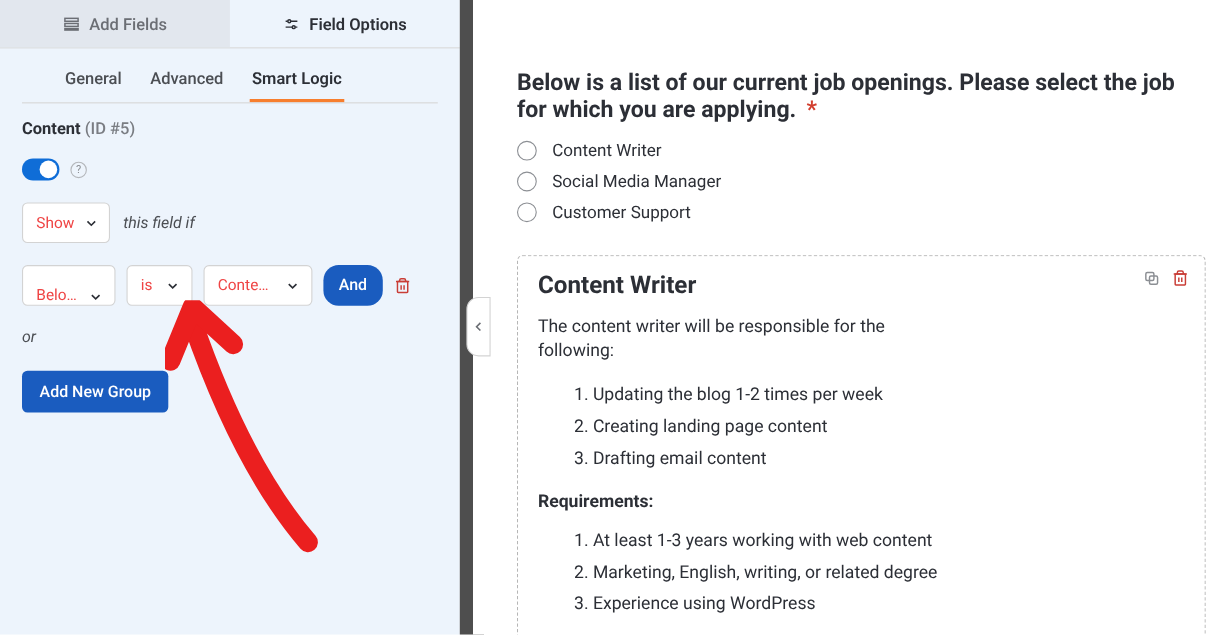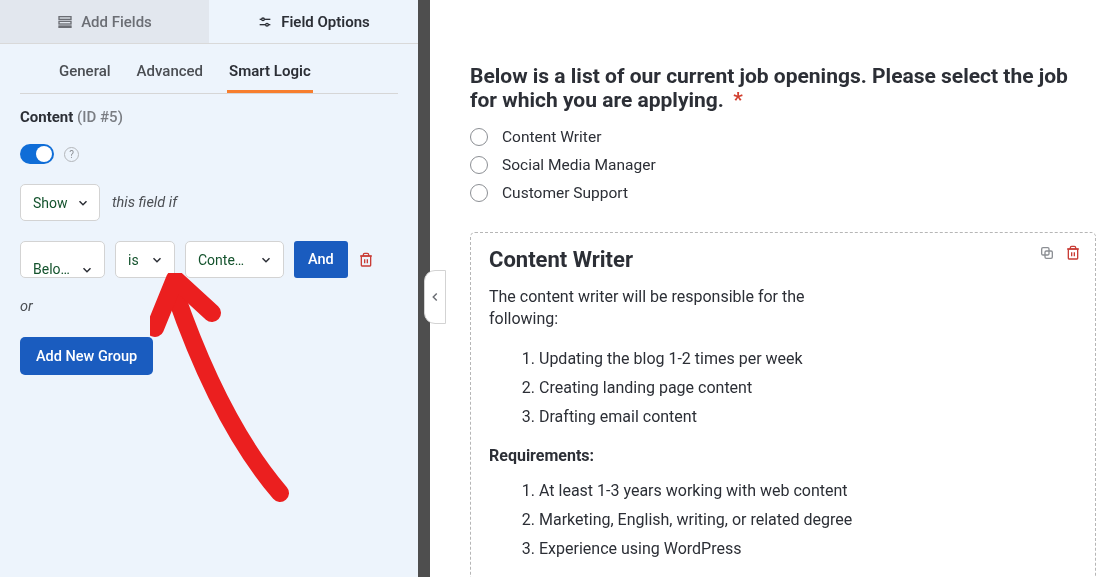--- a/index.html
+++ b/index.html
@@ -103,35 +103,35 @@
     .row { display: flex; align-items: center; gap: 12px; margin-bottom: 20px; }
     .select {
       display: inline-flex; align-items: center; justify-content: space-between;
       gap: 8px;
       height: 37px;
       padding: 0 10px 0 12px;
       background: #fff;
       border: 1px solid #d3d3d3;
       border-radius: 5px;
       font-size: 14px;
-      color: #14532d;
+      color: #ef4444;
       cursor: pointer;
       white-space: nowrap; overflow: hidden;
     }
     .select .chev {
       flex-shrink: 0;
     }
     .italic-text { font-style: italic; color: #4b4e53; font-size: 14.5px; }
     .sel-field { width: 85px; align-items: flex-end; }
     .sel-op    { width: 60px; }
     .sel-val   { width: 99px; }
     .btn-and {
       height: 37px; padding: 0 14px;
       background: #1a5cbf; color: #fff;
-      border-radius: 3px; font-size: 14.5px; font-weight: 500;
+      border-radius: 14px; font-size: 14.5px; font-weight: 500;
       display: inline-flex; align-items: center; cursor: pointer;
     }
     .trash-icon { color: #c93d36; cursor: pointer; }
     .or-text { font-style: italic; color: #4b4e53; font-size: 14.5px; margin-bottom: 22px; }
     .btn-group {
       height: 38px; padding: 0 16px;
       background: #1a5cbf; color: #fff;
       border-radius: 5px; font-size: 14.5px; font-weight: 500;
       display: inline-flex; align-items: center; cursor: pointer;
     }

